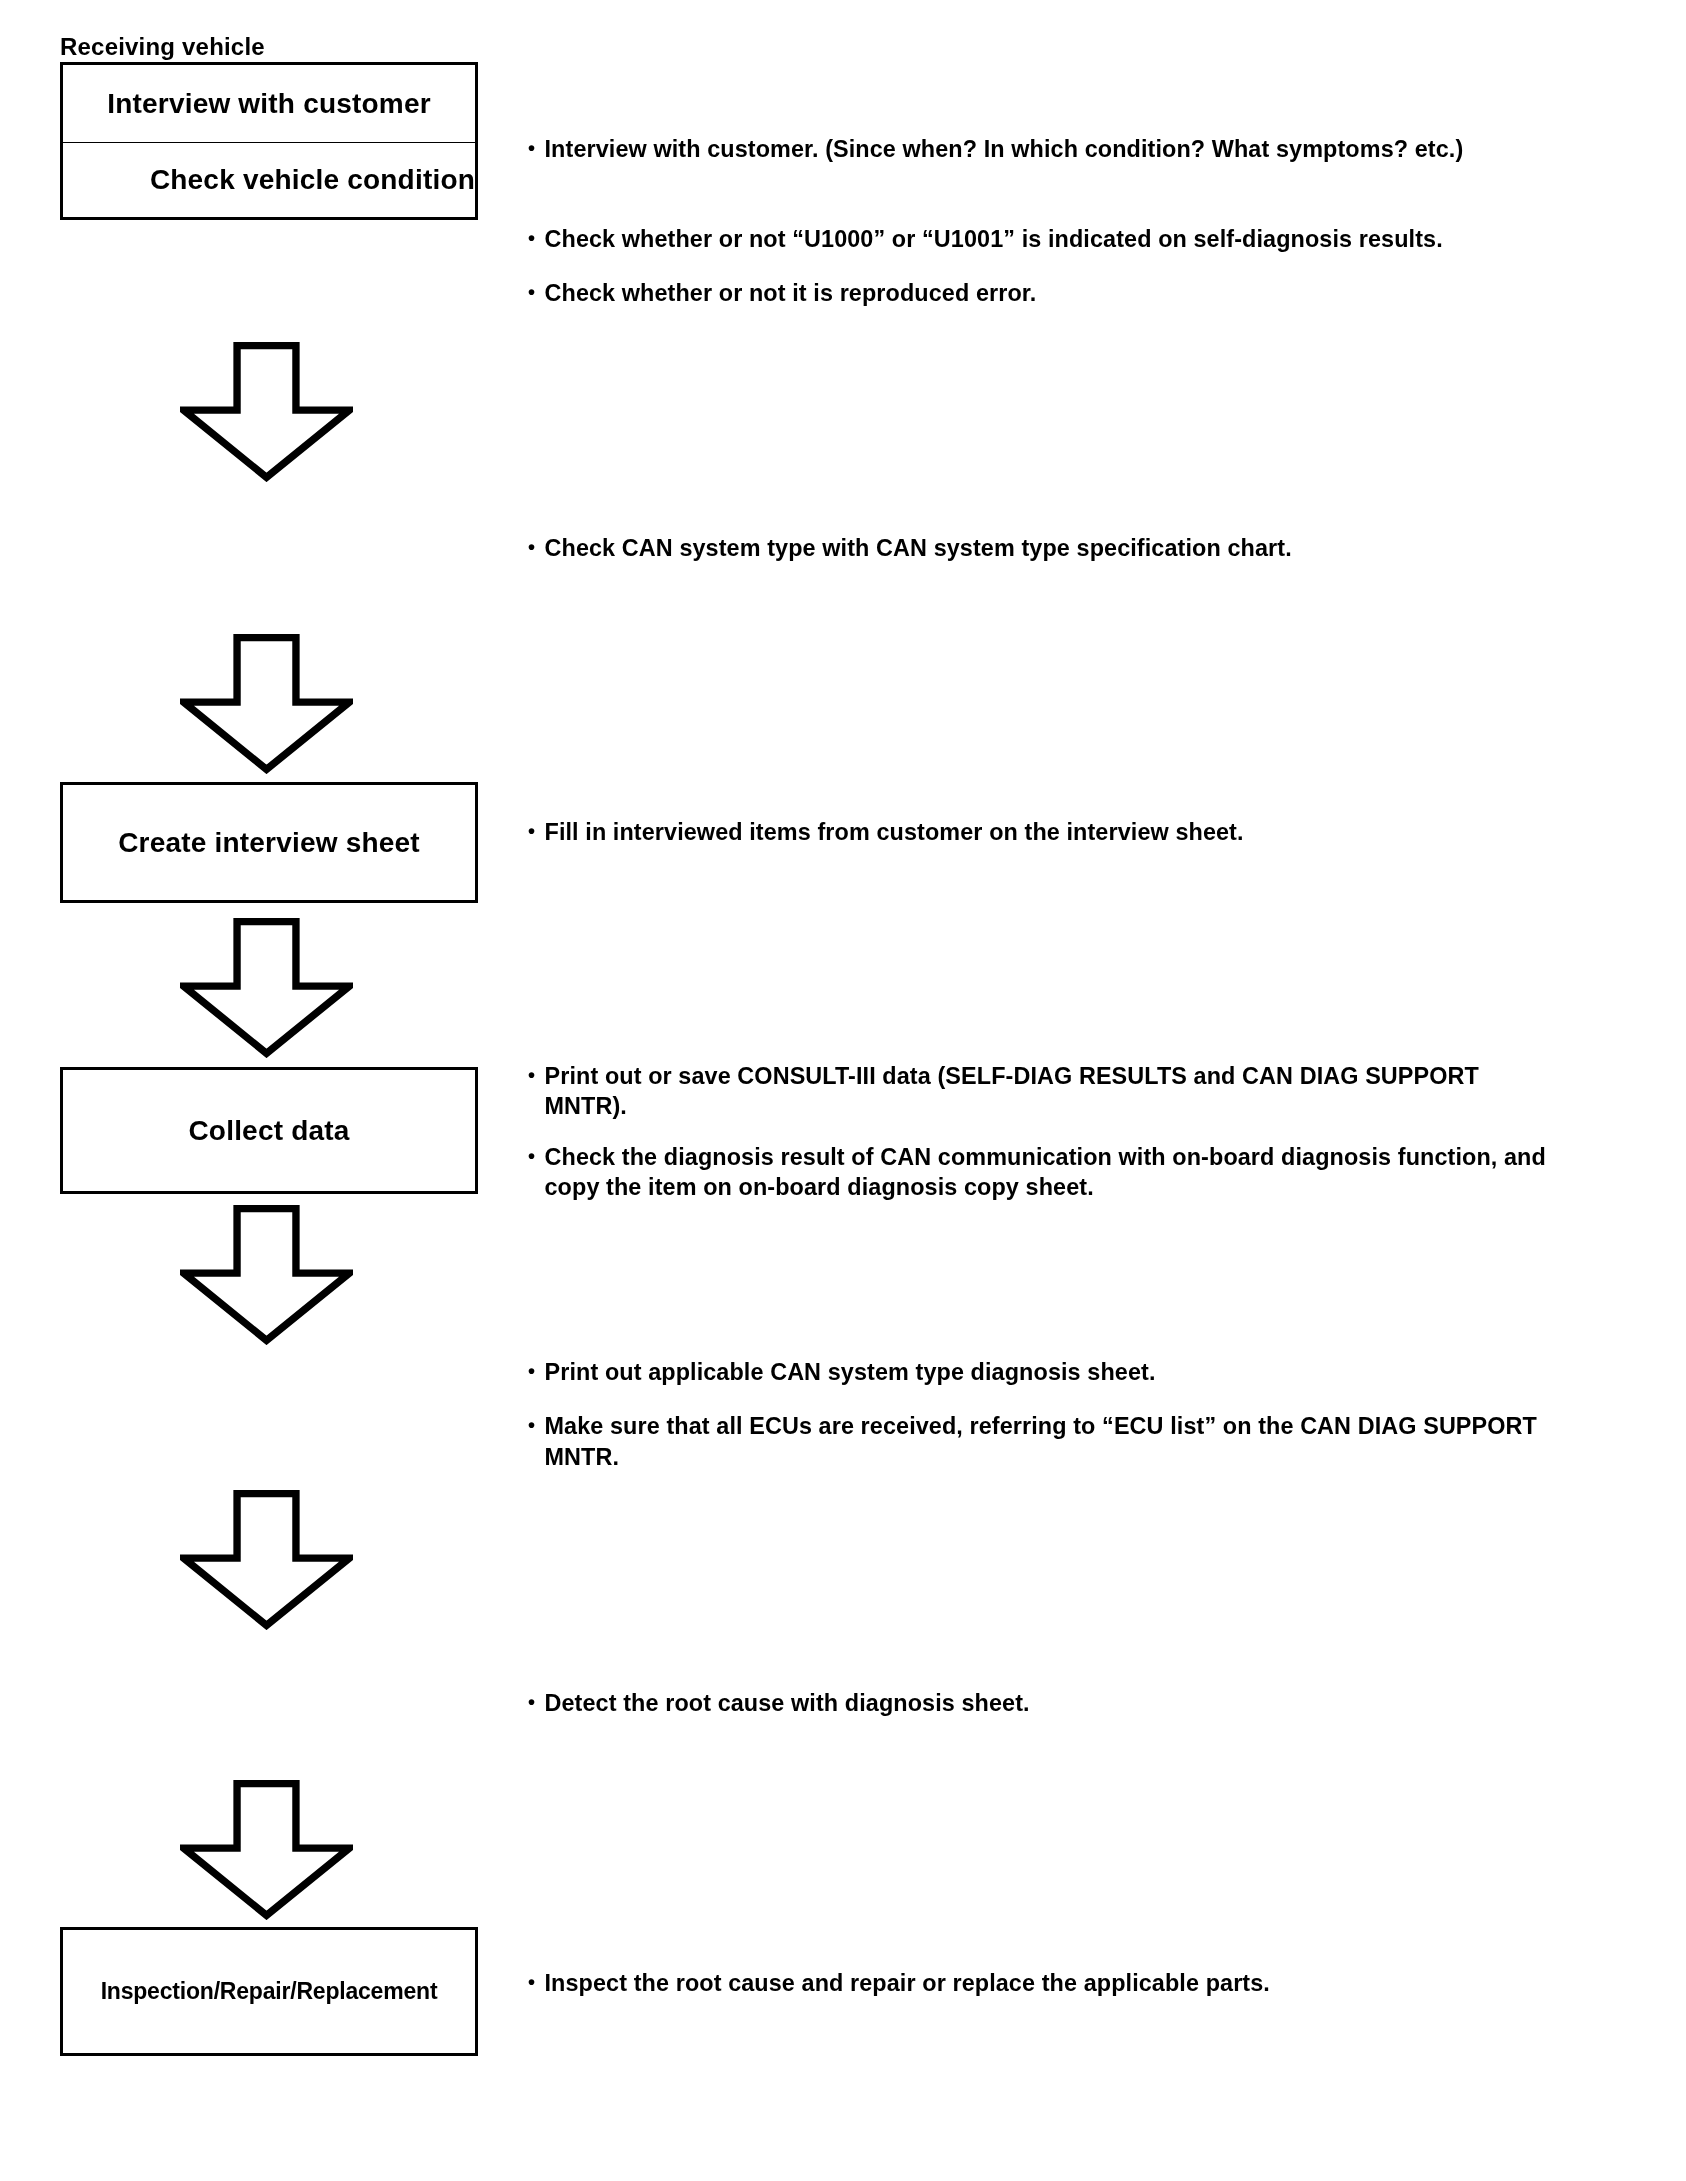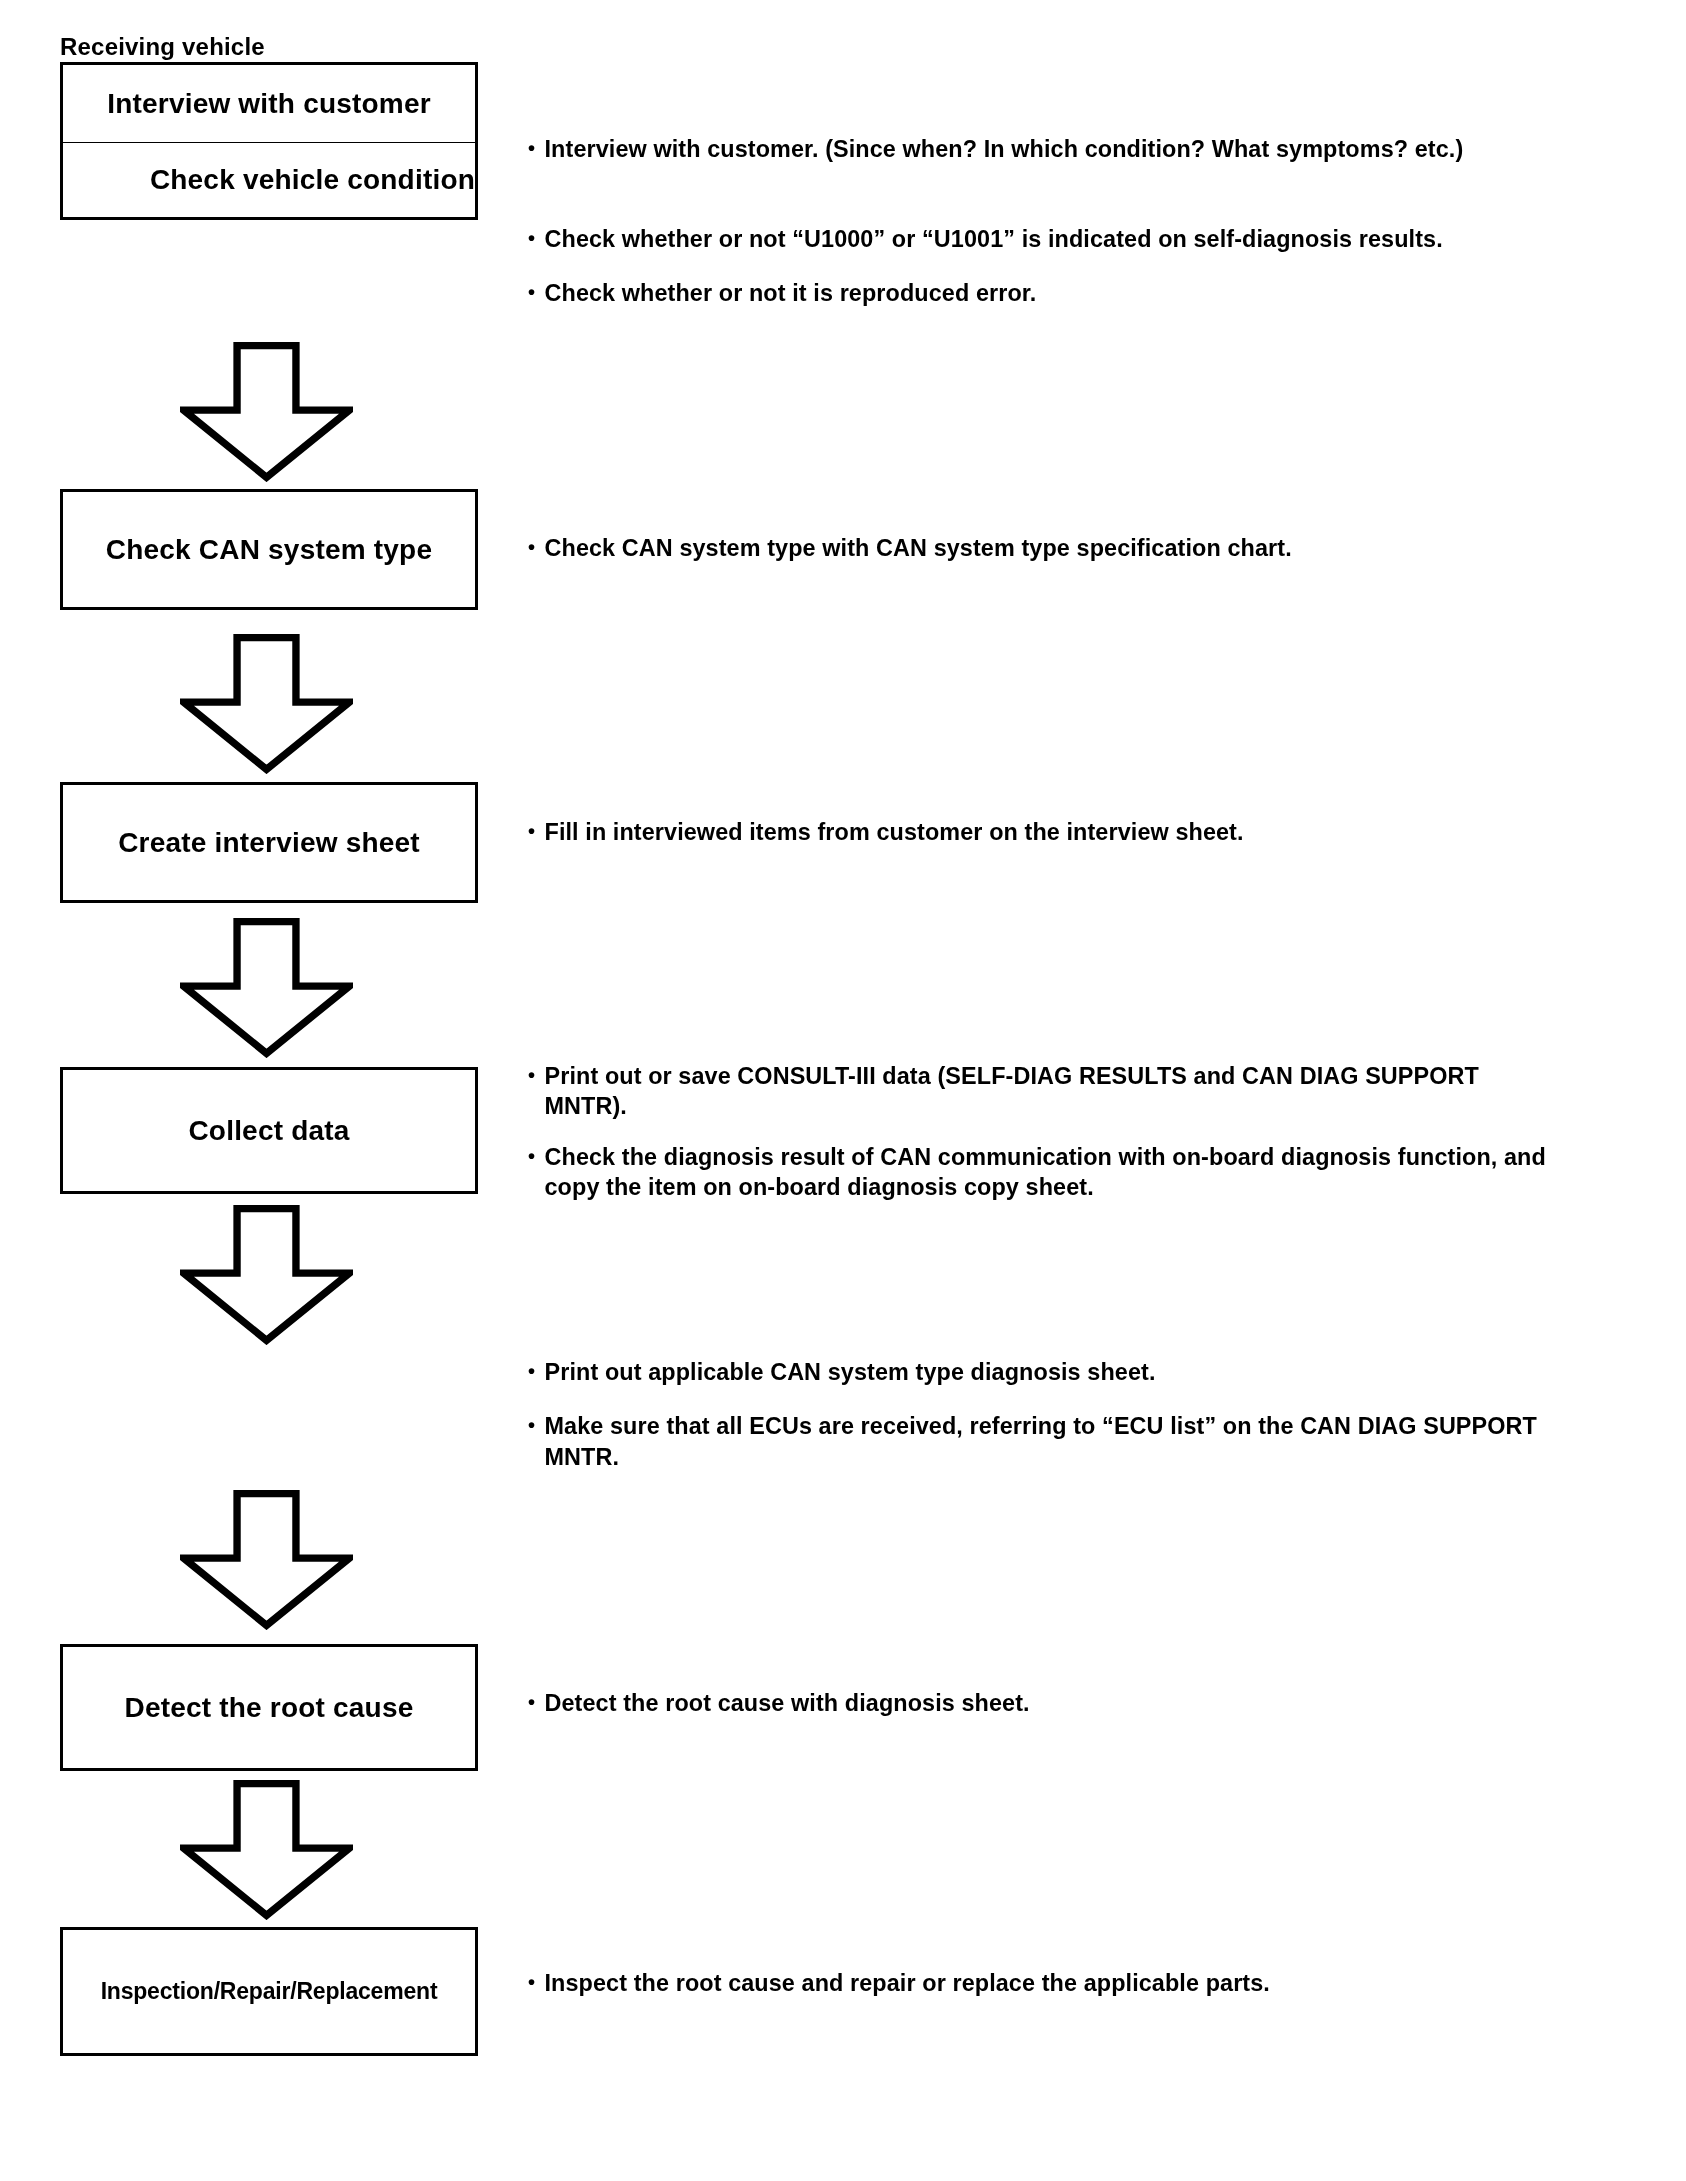--- a/index.html
+++ b/index.html
@@ -85,36 +85,30 @@
   <div class="caption">Receiving vehicle</div>
 
   <div class="fbox pair-top" style="top:62px;  height:81px;">
     <span class="fbox-label">Interview with customer</span>
   </div>
 
   <div class="fbox pair-bot" style="top:142px; height:78px;justify-content:flex-end;">
     <span class="fbox-label">Check vehicle condition</span>
   </div>
 
-  <div class="fbox" style="top:489px; height:121px;">
-    <span class="fbox-label">Check CAN system type</span>
-  </div>
 
   <div class="fbox" style="top:782px; height:121px;">
     <span class="fbox-label">Create interview sheet</span>
   </div>
 
   <div class="fbox" style="top:1067px; height:127px;">
     <span class="fbox-label light">Collect data</span>
   </div>
 
 
-  <div class="fbox" style="top:1644px; height:127px;">
-    <span class="fbox-label light">Detect the root cause</span>
-  </div>
 
   <div class="fbox" style="top:1927px; height:129px;">
     <span class="fbox-label tight">Inspection/Repair/Replacement</span>
   </div>
 
   <div class="arrow" style="top:342px; height:140px;">
     <svg viewBox="0 0 188 152" preserveAspectRatio="none">
       <polygon points="62,4 126,4 126,74 184,74 94,147 4,74 62,74" fill="#ffffff" stroke="#000000" stroke-width="8" stroke-linejoin="miter"></polygon>
     </svg>
   </div>

